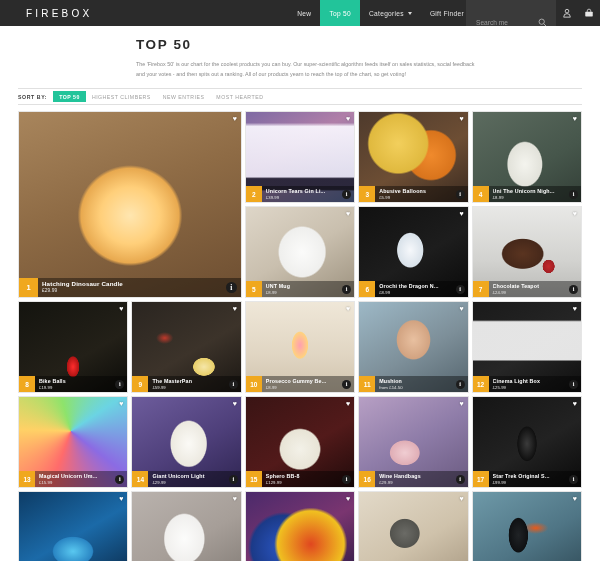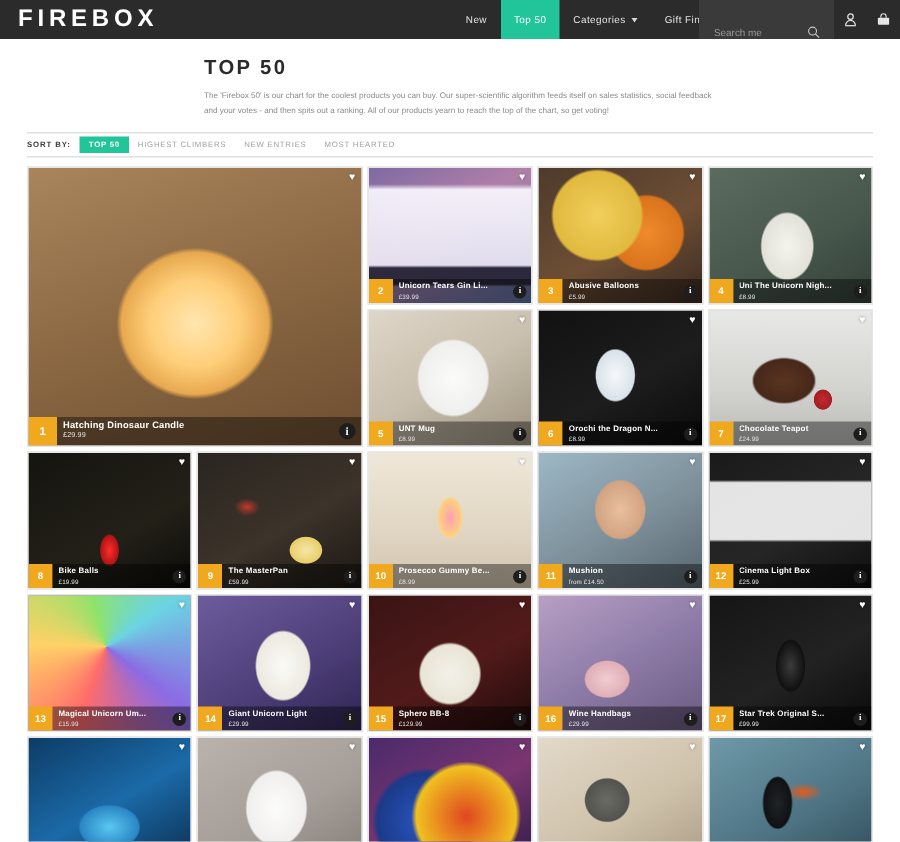--- a/index.html
+++ b/index.html
@@ -13,24 +13,24 @@
   
   .header {
     height: 26px;
     background: #2b2b2b;
     display: flex;
     align-items: center;
     position: relative;
   }
   .brand {
     color: #ffffff;
-    font-size: 16px;
+    font-size: 10px;
     letter-spacing: 3.2px;
-    font-weight: 700;
-    padding-left: 12px;
+    font-weight: 400;
+    padding-left: 26px;
     white-space: nowrap;
   }
   .nav {
     display: flex;
     align-items: stretch;
     height: 26px;
     margin-left: 196px;
   }
   .nav-item {
     display: flex;

